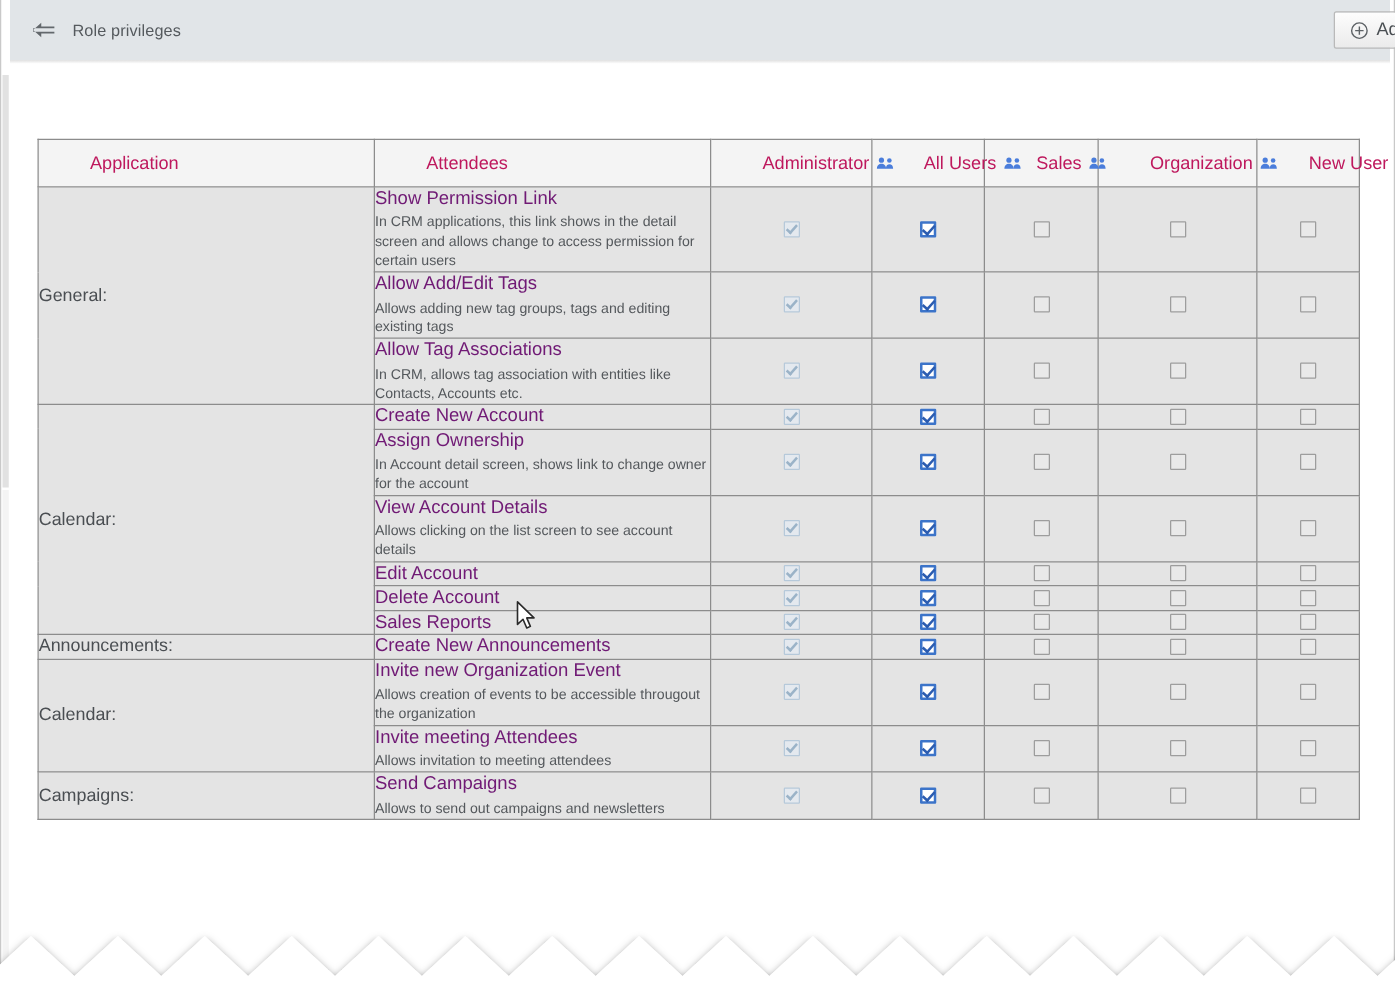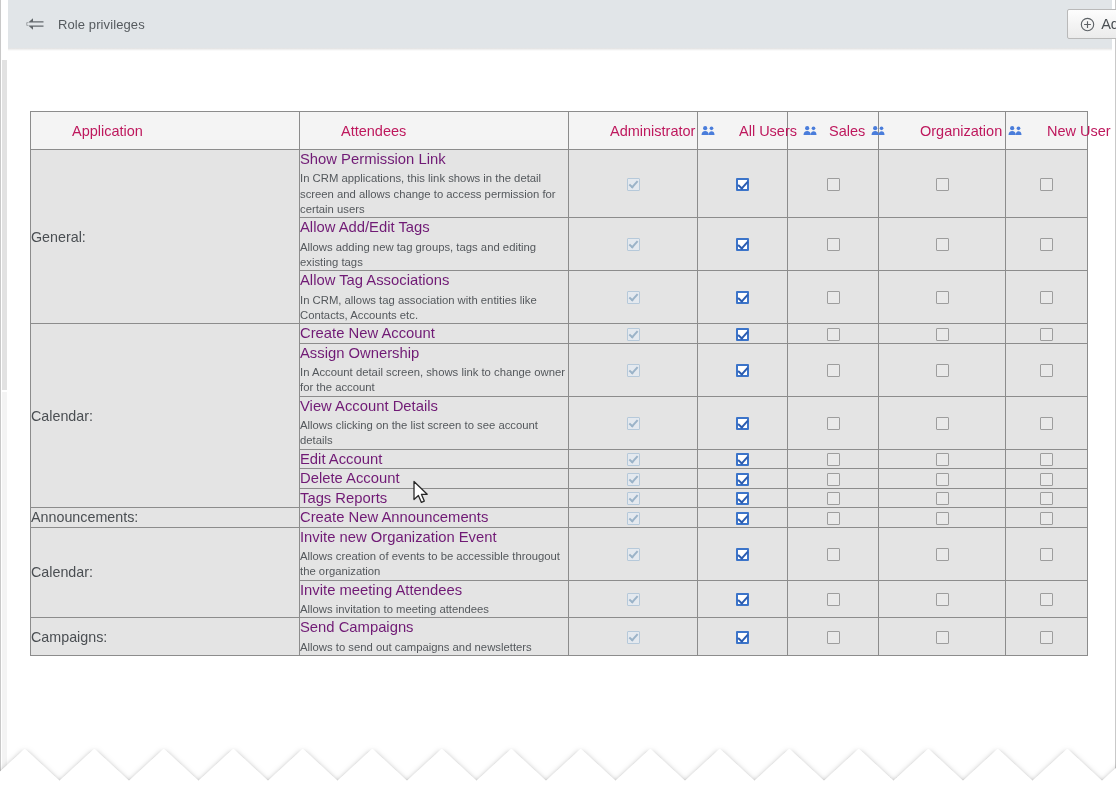--- a/index.html
+++ b/index.html
@@ -438,21 +438,21 @@
                 <div class="priv-name">Delete Account</div>
               </td>
               <td class="cb-cell col-admin"><span class="cb checked disabled"></span></td>
               <td class="cb-cell col-allusers"><span class="cb checked"></span></td>
               <td class="cb-cell col-sales"><span class="cb"></span></td>
               <td class="cb-cell col-dev"><span class="cb"></span></td>
               <td class="cb-cell col-newuser"><span class="cb"></span></td>
             </tr>
             <tr>
               <td class="priv-cell">
-                <div class="priv-name">Tags Reports</div>
+                <div class="priv-name">Sales Reports</div>
               </td>
               <td class="cb-cell col-admin"><span class="cb checked disabled"></span></td>
               <td class="cb-cell col-allusers"><span class="cb checked"></span></td>
               <td class="cb-cell col-sales"><span class="cb"></span></td>
               <td class="cb-cell col-dev"><span class="cb"></span></td>
               <td class="cb-cell col-newuser"><span class="cb"></span></td>
             </tr>
             <tr>
               <td class="app-cell" rowspan="1">Announcements:</td>
               <td class="priv-cell">

